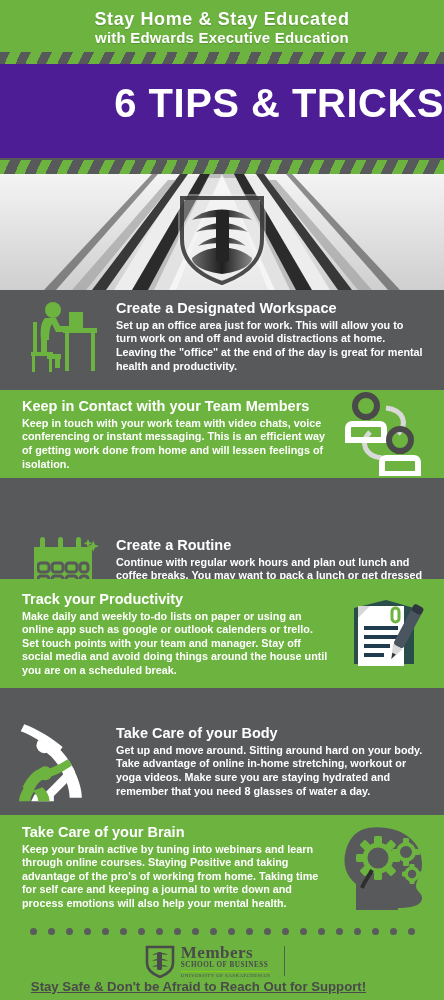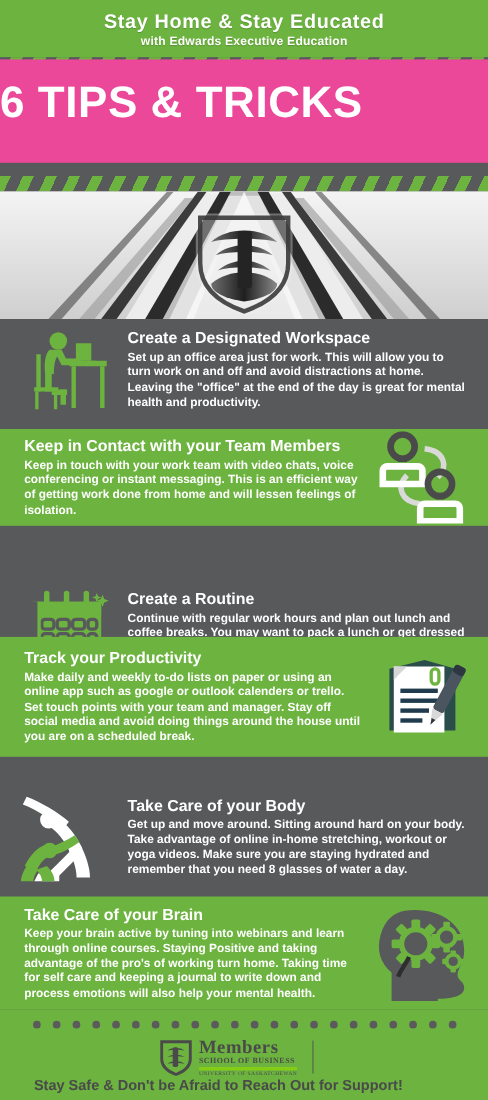--- a/index.html
+++ b/index.html
@@ -14,41 +14,41 @@
   .green{background:#6cb33f;}
   .gray{background:#58595b;}
 
   
   #top-header{top:0;height:52px;background:#6cb33f;text-align:center;padding-top:9px;}
   #top-header .l1{
     color:#fff;font-weight:bold;font-size:18px;letter-spacing:.6px;line-height:20px;
     text-shadow:0 1px 1px rgba(0,0,0,.18);
   }
   #top-header .l2{
-    color:#fff;font-weight:bold;font-size:11px;letter-spacing:.2px;line-height:16px;margin-top:1px;
+    color:#fff;font-weight:bold;font-size:15px;letter-spacing:.2px;line-height:16px;margin-top:1px;
     text-shadow:0 1px 1px rgba(0,0,0,.18);
   }
 
   
   .stripe{height:14px;}
   .stripe-green-bg{
     background-color:#6cb33f;
     background-image:repeating-linear-gradient(115deg,
       #58595b 0px,#58595b 9px,
       rgba(0,0,0,0) 9px,rgba(0,0,0,0) 19px);
   }
   .stripe-gray-bg{
     background-color:#58595b;
     background-image:repeating-linear-gradient(115deg,
       #6cb33f 0px,#6cb33f 9px,
       rgba(0,0,0,0) 9px,rgba(0,0,0,0) 19px);
   }
 
   
-  #title-block{top:54px;height:94px;background:#ec4899;text-align:left;}
+  #title-block{top:64px;height:94px;background:#4c1d95;text-align:right;}
   #main-title{
     color:#fff;font-weight:bold;font-size:40px;letter-spacing:.5px;line-height:46px;
     padding-top:16px;
   }
   #sub-title{
     color:#fff;font-weight:bold;font-size:16.5px;letter-spacing:.2px;line-height:20px;padding-top:4px;
   }
 
   
   #hero{top:174px;height:116px;overflow:hidden;
@@ -84,32 +84,32 @@
     position:absolute;top:944px;left:0;width:444px;height:34px;
     display:flex;align-items:center;justify-content:center;gap:0;
   }
   #edwards-logo{display:flex;align-items:center;gap:6px;}
   #edwards-logo .shield{width:30px;height:33px;}
   .edw-text{line-height:1;}
   .edw-name{font-family:"Liberation Serif",serif;font-weight:bold;font-size:17px;
             letter-spacing:.5px;color:#4a4a4a;display:block;}
   .edw-sub1{font-family:"Liberation Serif",serif;font-weight:bold;font-size:7.2px;
             letter-spacing:.5px;color:#4a4a4a;display:block;margin-top:1px;
-            border-bottom:3px solid #84cc16;padding-bottom:1.5px;}
+            border-bottom:1px solid #84cc16;padding-bottom:1.5px;}
   .edw-sub2{font-family:"Liberation Serif",serif;font-size:5px;letter-spacing:.4px;
             color:#4a4a4a;display:block;margin-top:1.5px;}
   #logo-sep{width:1px;height:30px;background:#4a4a4a;opacity:.75;margin:0 14px;}
   #exec-logo{text-align:center;}
   .exec-l1{font-family:"Liberation Serif",serif;font-size:13px;letter-spacing:3px;
            color:#4a4a4a;display:block;line-height:15px;}
   .exec-l2{font-family:"Liberation Serif",serif;font-size:9px;letter-spacing:3.4px;
            color:#4a4a4a;display:block;line-height:12px;}
   #footer-tagline{
     position:absolute;top:978px;left:0;width:397px;text-align:center;
-    font-size:13.2px;font-weight:bold;color:#4a4a4a;line-height:17px;
+    font-size:13.2px;font-weight:bold;color:#4a4a4a;line-height:17px;text-decoration:underline;
   }
 </style>
 </head>
 <body>
 
 <div id="infographic">
 
   <div class="band" id="top-header">
     <div class="l1">Stay Home &amp; Stay Educated</div>
     <div class="l2">with Edwards Executive Education</div>
@@ -338,21 +338,21 @@
     </div>
     <div class="txt">
       <h3>Take Care of your Body</h3>
       <p>Get up and move around. Sitting around hard on your body. Take advantage of online in-home stretching, workout or yoga videos. Make sure you are staying hydrated and remember that you need 8 glasses of water a day.</p>
     </div>
   </div>
 
   <div class="band tip right-icon green" id="tip6">
     <div class="txt">
       <h3>Take Care of your Brain</h3>
-      <p>Keep your brain active by tuning into webinars and learn through online courses. Staying Positive and taking advantage of the pro's of working turn home. Taking time for self care and keeping a journal to write down and process emotions will also help your mental health.</p>
+      <p>Keep your brain active by tuning into webinars and learn through online courses. Staying Positive and taking advantage of the pro's of working from home. Taking time for self care and keeping a journal to write down and process emotions will also help your mental health.</p>
     </div>
     <div class="icon">
       <svg width="92" height="90" viewBox="0 0 92 90" xmlns="http://www.w3.org/2000/svg">
 
         <path d="M30,6 C58,2 84,16 84,42 C84,54 78,58 78,64 C78,70 84,70 84,76
                  C84,84 72,86 60,86 L60,88 L18,88 L18,62
                  C8,54 4,42 8,28 C12,14 20,8 30,6 Z" fill="#58595b"></path>
 
         <g stroke="#6cb33f" stroke-width="5" fill="none">
           <circle cx="40" cy="36" r="13"></circle>

